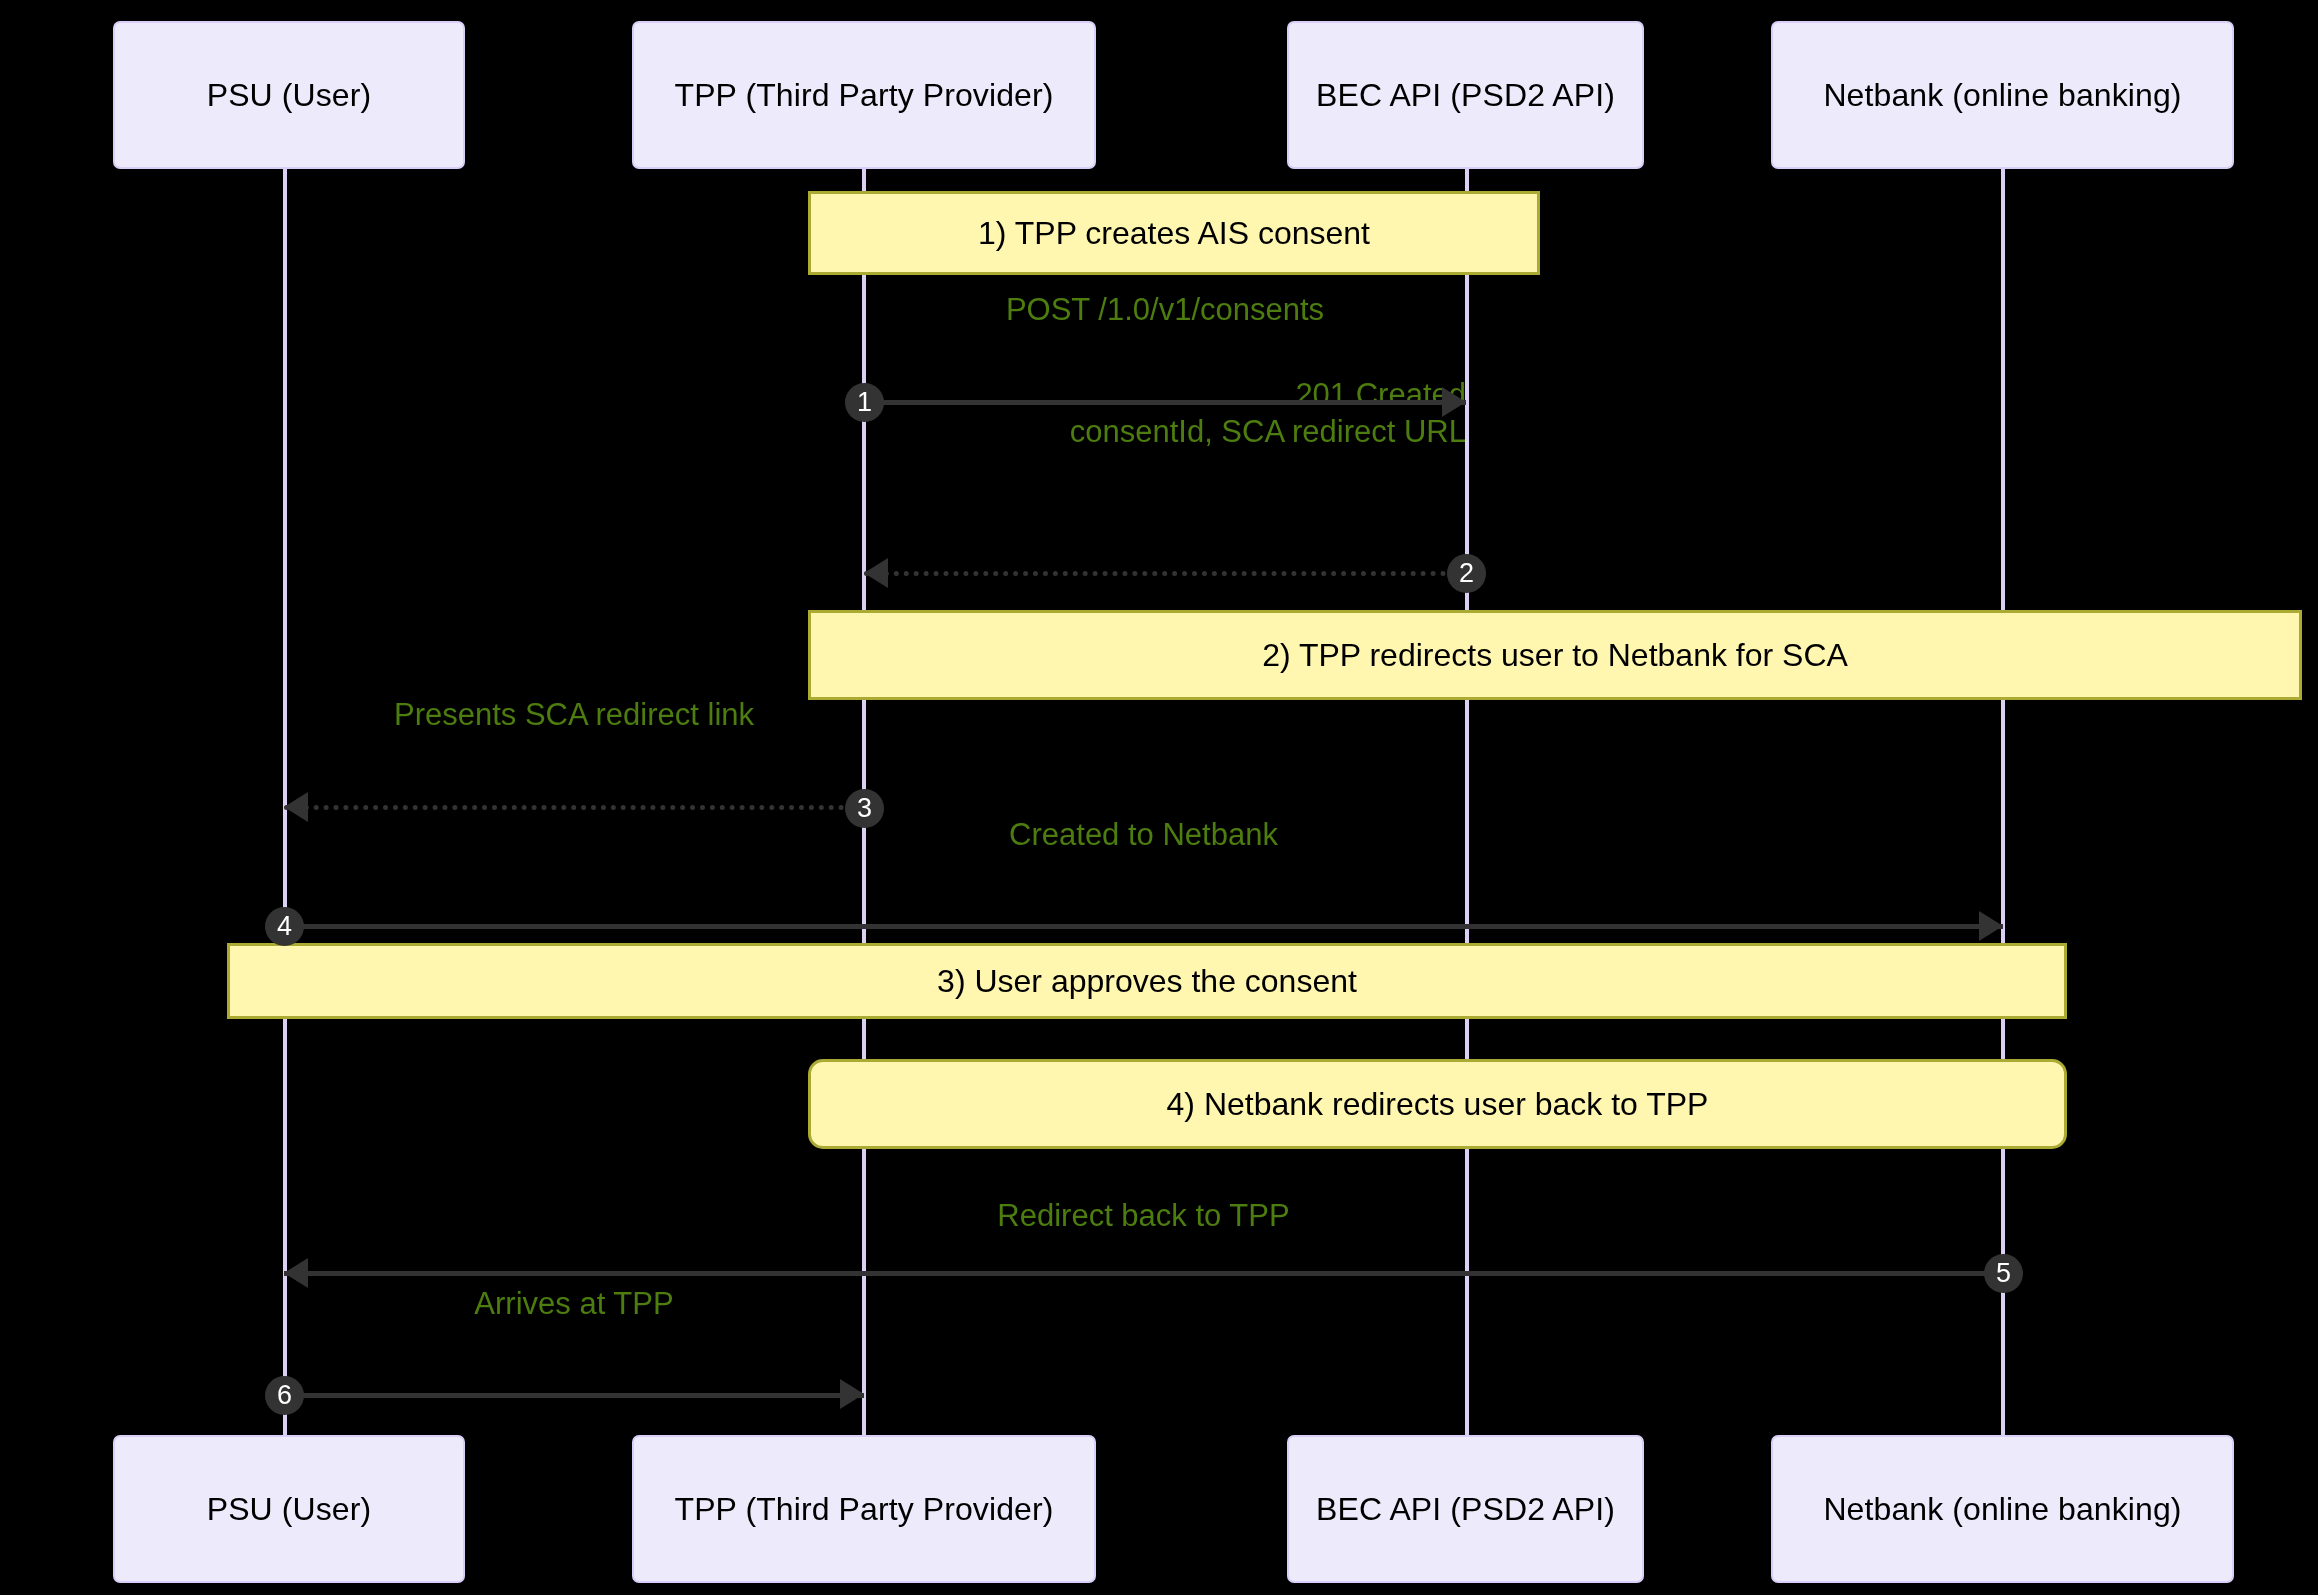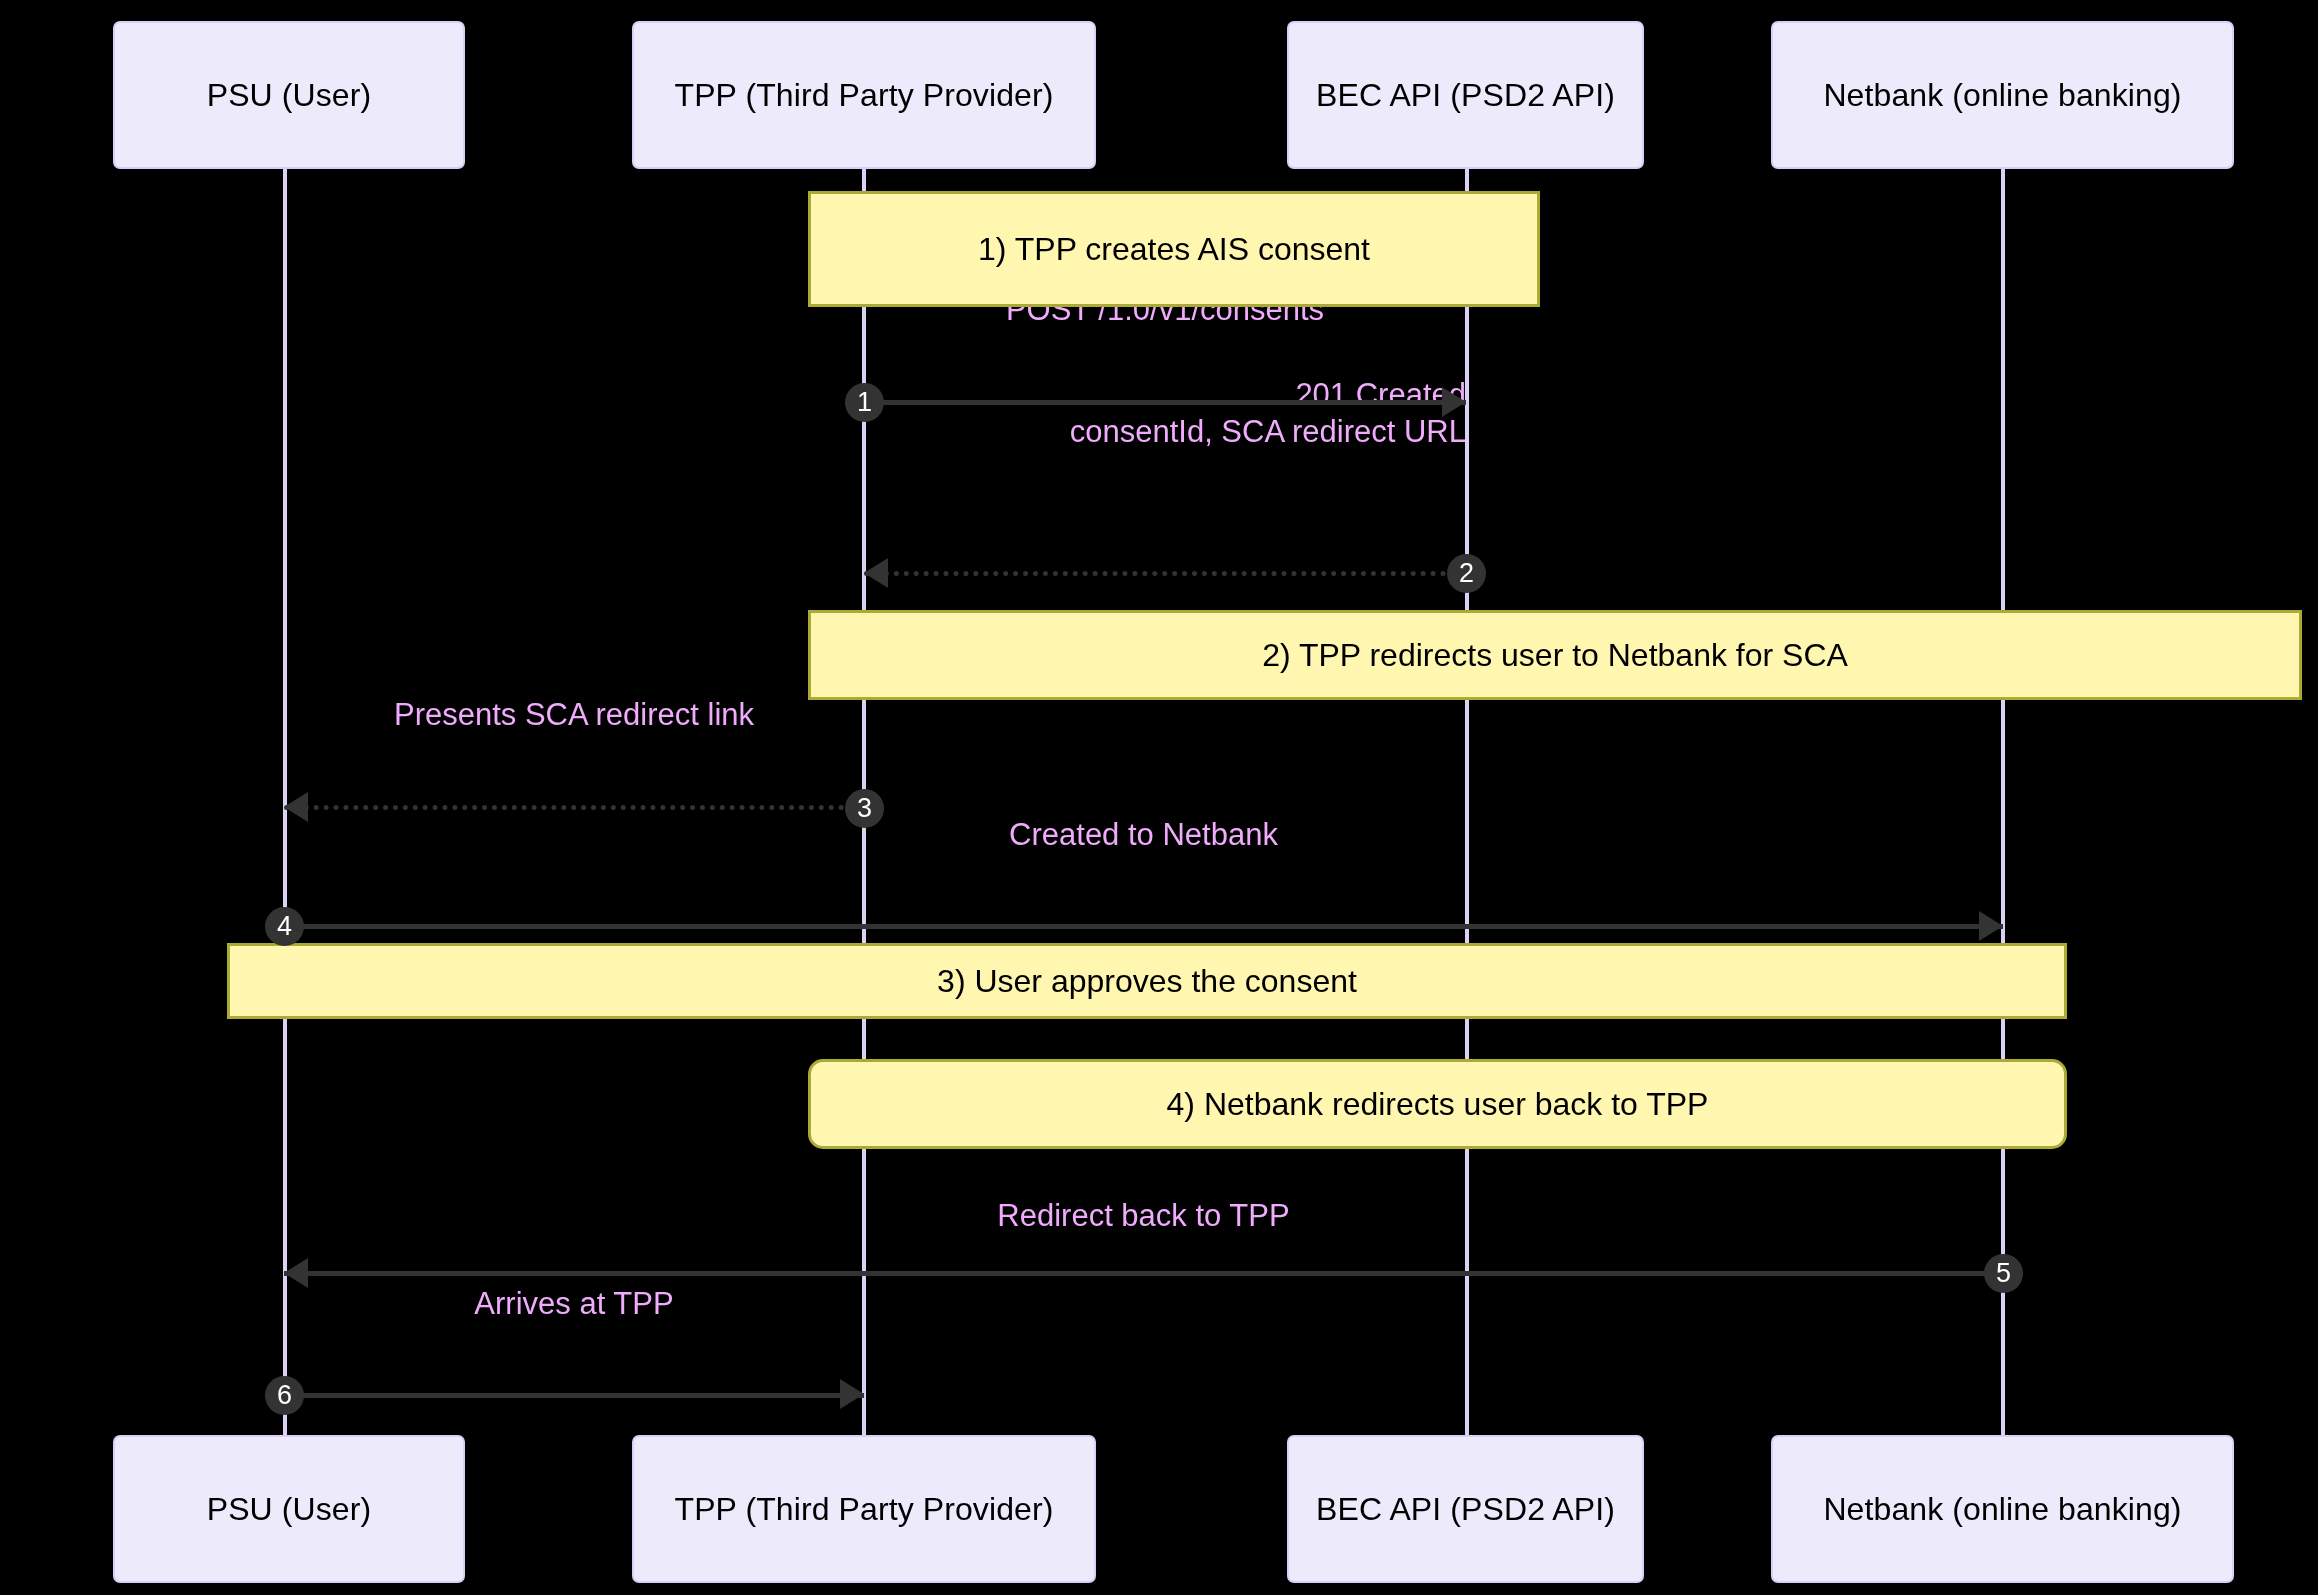--- a/index.html
+++ b/index.html
@@ -95,21 +95,21 @@
     background: #333333;
     color: #FFFFFF;
     font-size: 27px;
     display: flex;
     align-items: center;
     justify-content: center;
     z-index: 6;
   }
   .msg-label {
     position: absolute;
-    color: #f0abfc;
+    color: #4d7c0f;
     font-size: 31px;
     text-align: center;
     white-space: pre-line;
     line-height: 1.18;
     z-index: 2;
   }
 </style>
 </head>
 <body>
 
@@ -159,21 +159,21 @@
       <div class="msg-line" style="left: 284px; top: 1271px; width: 1719px;"></div>
       <div class="arrowhead left" style="top: 1258px; left: 284px;"></div>
       <div class="seq-num" style="left: 1984px; top: 1254px;">5</div>
       <div class="msg-label" style="left: 284px; width: 580px; top: 1323px; transform: translateY(-100%);">Arrives at TPP</div>
       <div class="msg-line" style="left: 284px; top: 1393px; width: 580px;"></div>
       <div class="arrowhead right" style="top: 1379px; left: 840px;"></div>
       <div class="seq-num" style="left: 265px; top: 1376px;">6</div>
     </div>
 
   <div id="notes">
-      <div class="note" style="left: 808px; top: 191px; width: 732px; height: 116px;">
+      <div class="note" style="left: 808px; top: 191px; width: 732px; height: 84px;">
         <span>1) TPP creates AIS consent</span>
       </div>
       <div class="note" style="left: 808px; top: 610px; width: 1494px; height: 90px;">
         <span>2) TPP redirects user to Netbank for SCA</span>
       </div>
       <div class="note" style="left: 227px; top: 943px; width: 1840px; height: 76px;">
         <span>3) User approves the consent</span>
       </div>
       <div class="note" style="left: 808px; top: 1059px; width: 1259px; height: 90px; border-radius: 15px;">
         <span>4) Netbank redirects user back to TPP</span>

